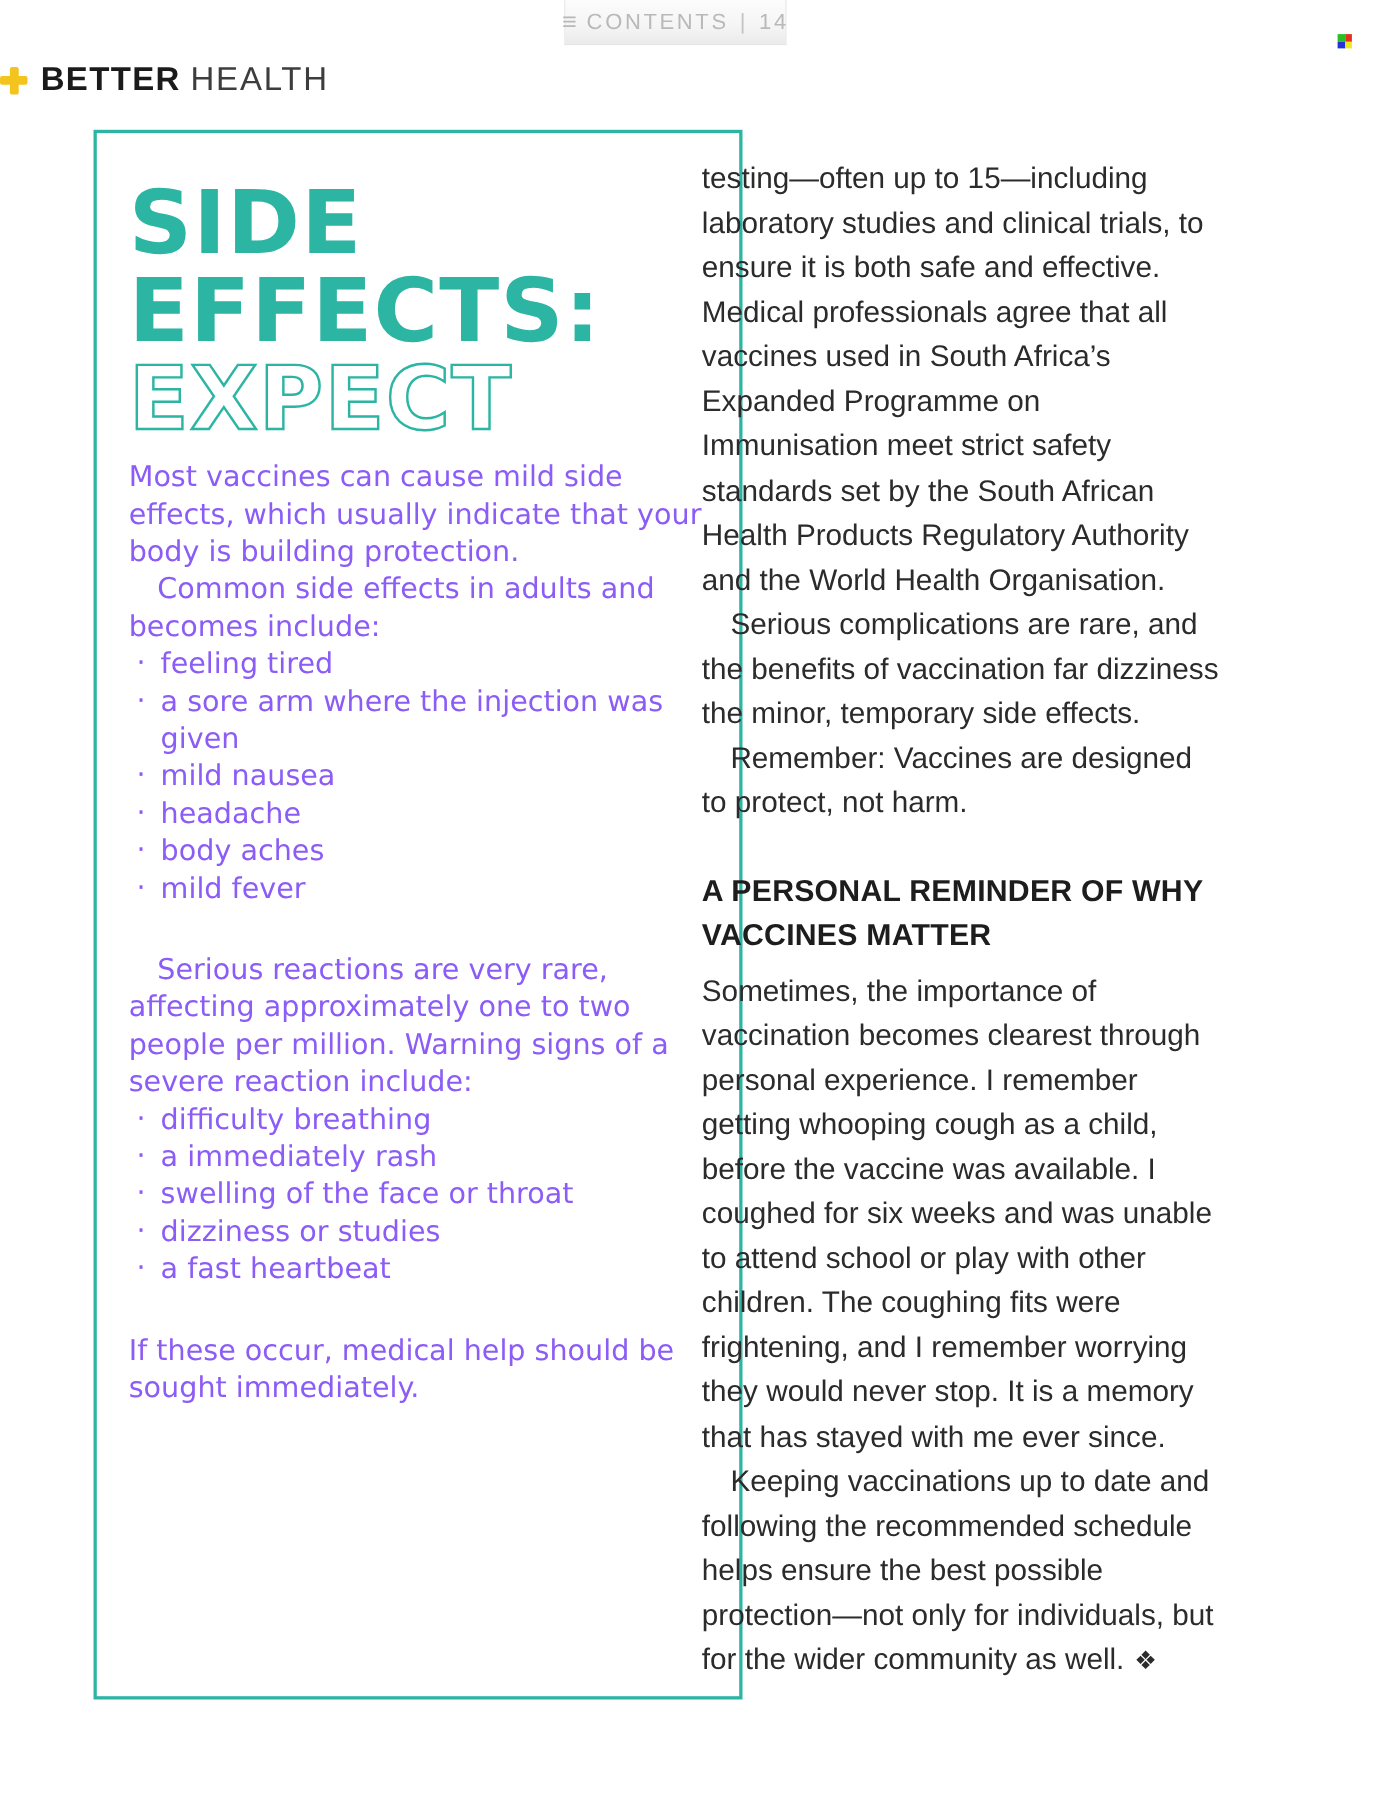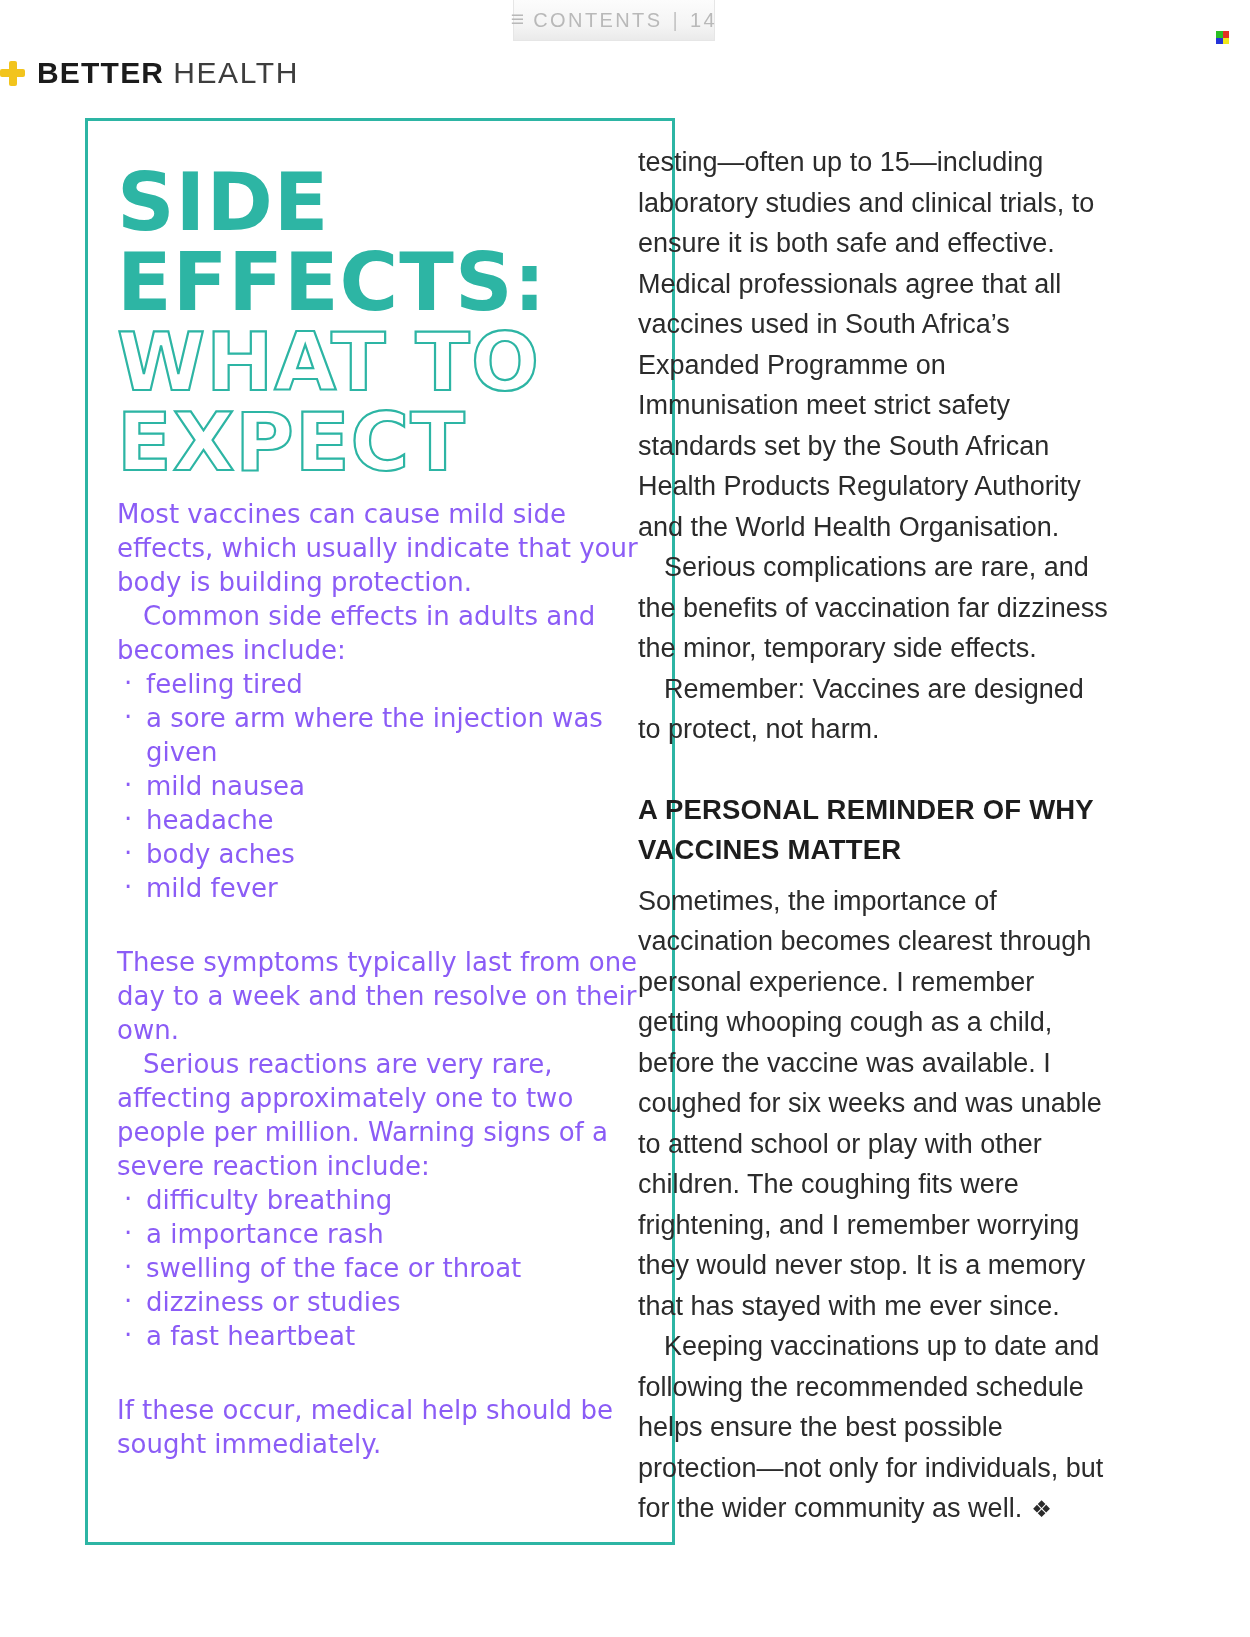--- a/index.html
+++ b/index.html
@@ -74,21 +74,20 @@
   <div class="brand">
     <span class="plus"></span>
     <span class="b-bold">BETTER</span>
     <span class="b-light">HEALTH</span>
   </div>
 
   <div class="feature-box">
     <h1 class="title">
       <span class="t-solid">SIDE</span>
       <span class="t-solid">EFFECTS:</span>
-      <span class="t-outline">WHAT TO</span>
       <span class="t-outline">EXPECT</span>
     </h1>
 
     <div class="left-body">
       <p>Most vaccines can cause mild side effects, which usually indicate that your body is building protection.</p>
       <p class="ind">Common side effects in adults and becomes include:</p>
 
       <div class="bullet">
         <span class="dot">·</span>
         <span>feeling tired</span>
@@ -109,30 +108,29 @@
         <span class="dot">·</span>
         <span>body aches</span>
       </div>
       <div class="bullet">
         <span class="dot">·</span>
         <span>mild fever</span>
       </div>
 
       <div class="gap"></div>
 
-      <p>These symptoms typically last from one day to a week and then resolve on their own.</p>
       <p class="ind">Serious reactions are very rare, affecting approximately one to two people per million. Warning signs of a severe reaction include:</p>
 
       <div class="bullet">
         <span class="dot">·</span>
         <span>difficulty breathing</span>
       </div>
       <div class="bullet">
         <span class="dot">·</span>
-        <span>a importance rash</span>
+        <span>a immediately rash</span>
       </div>
       <div class="bullet">
         <span class="dot">·</span>
         <span>swelling of the face or throat</span>
       </div>
       <div class="bullet">
         <span class="dot">·</span>
         <span>dizziness or studies</span>
       </div>
       <div class="bullet">

